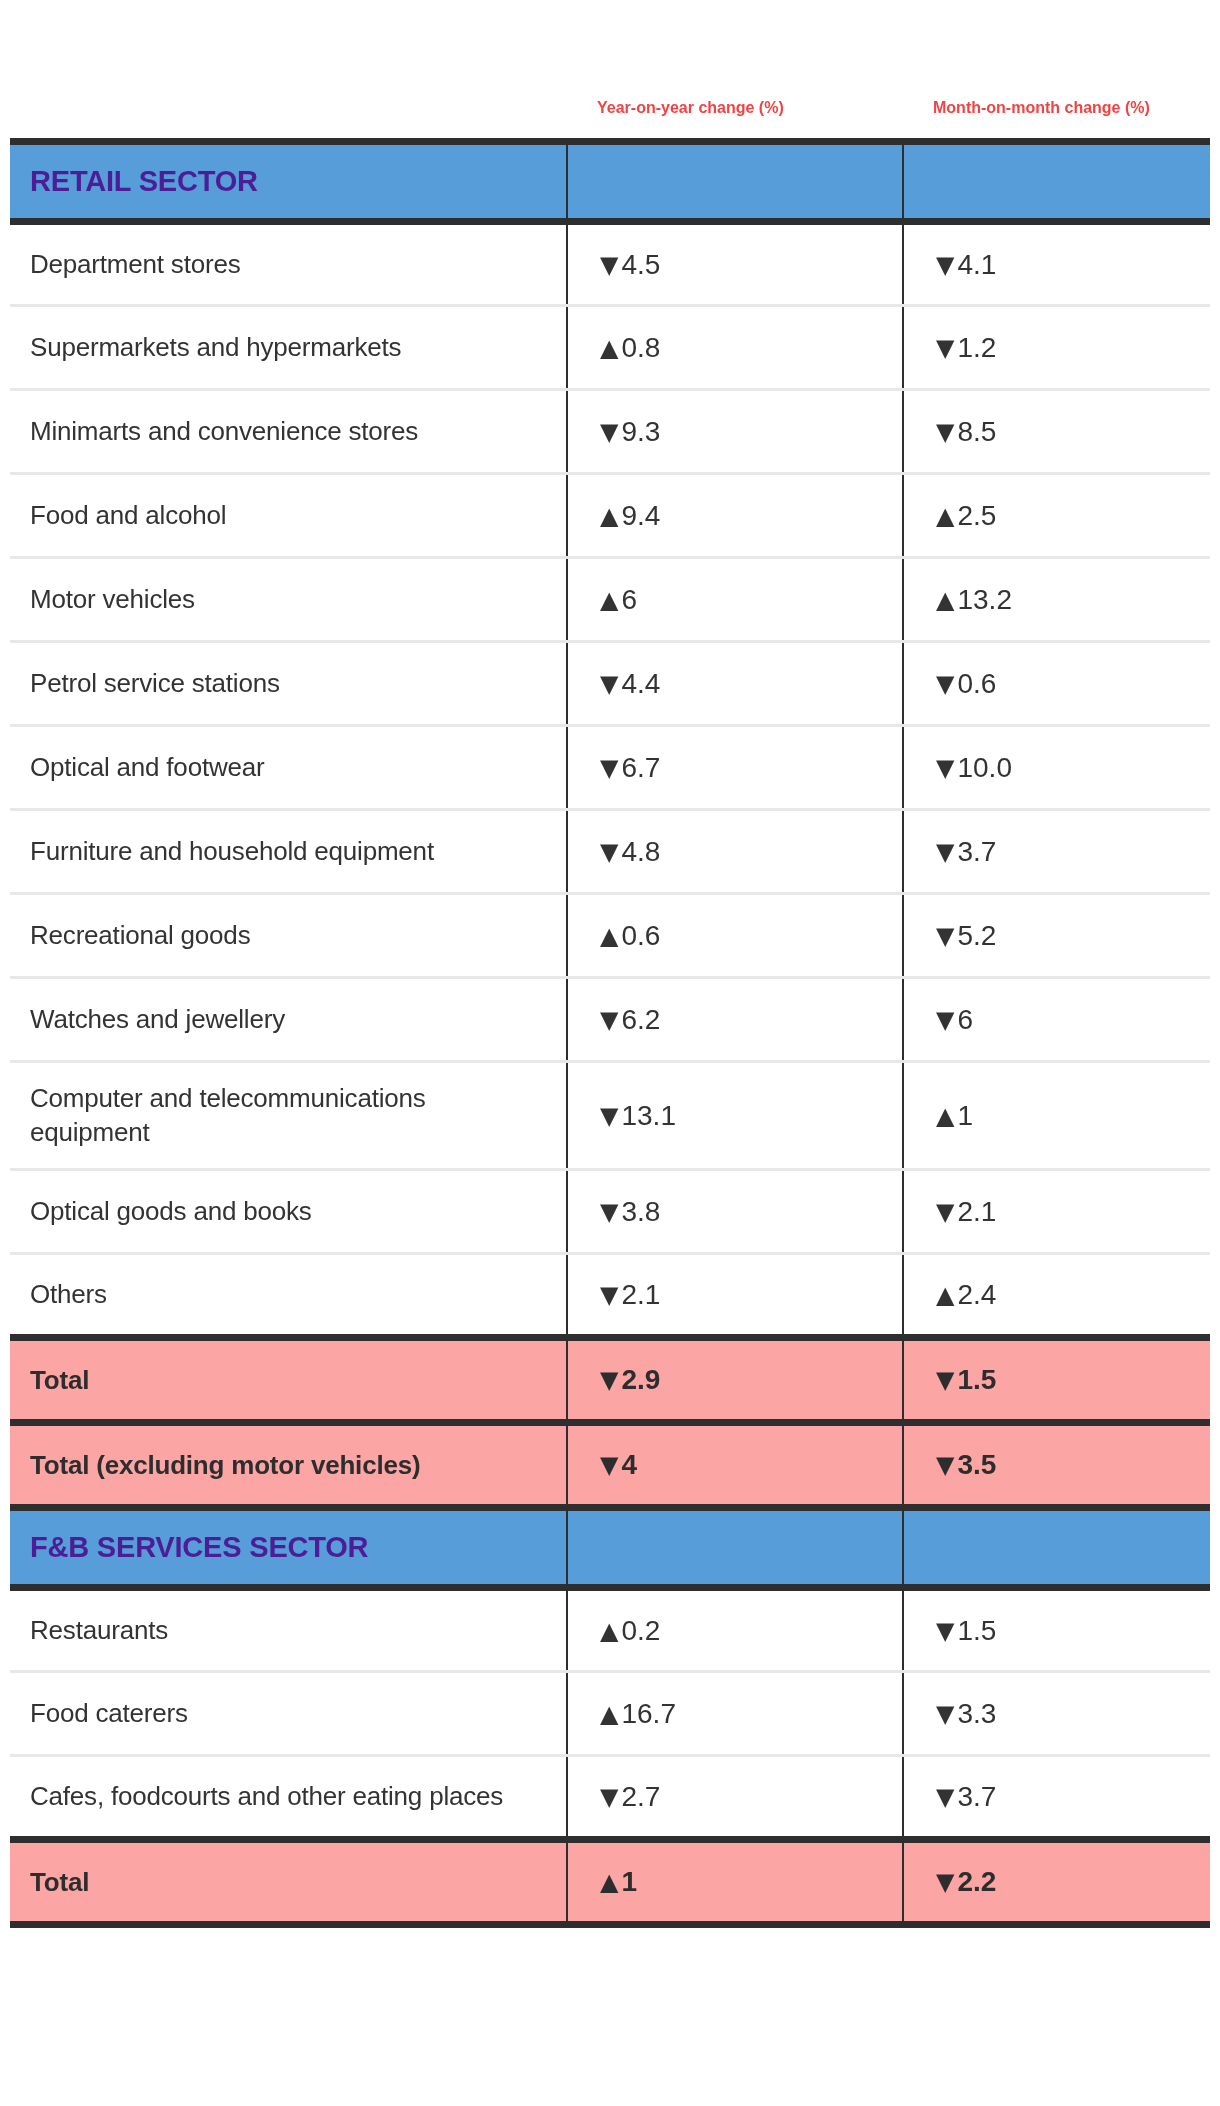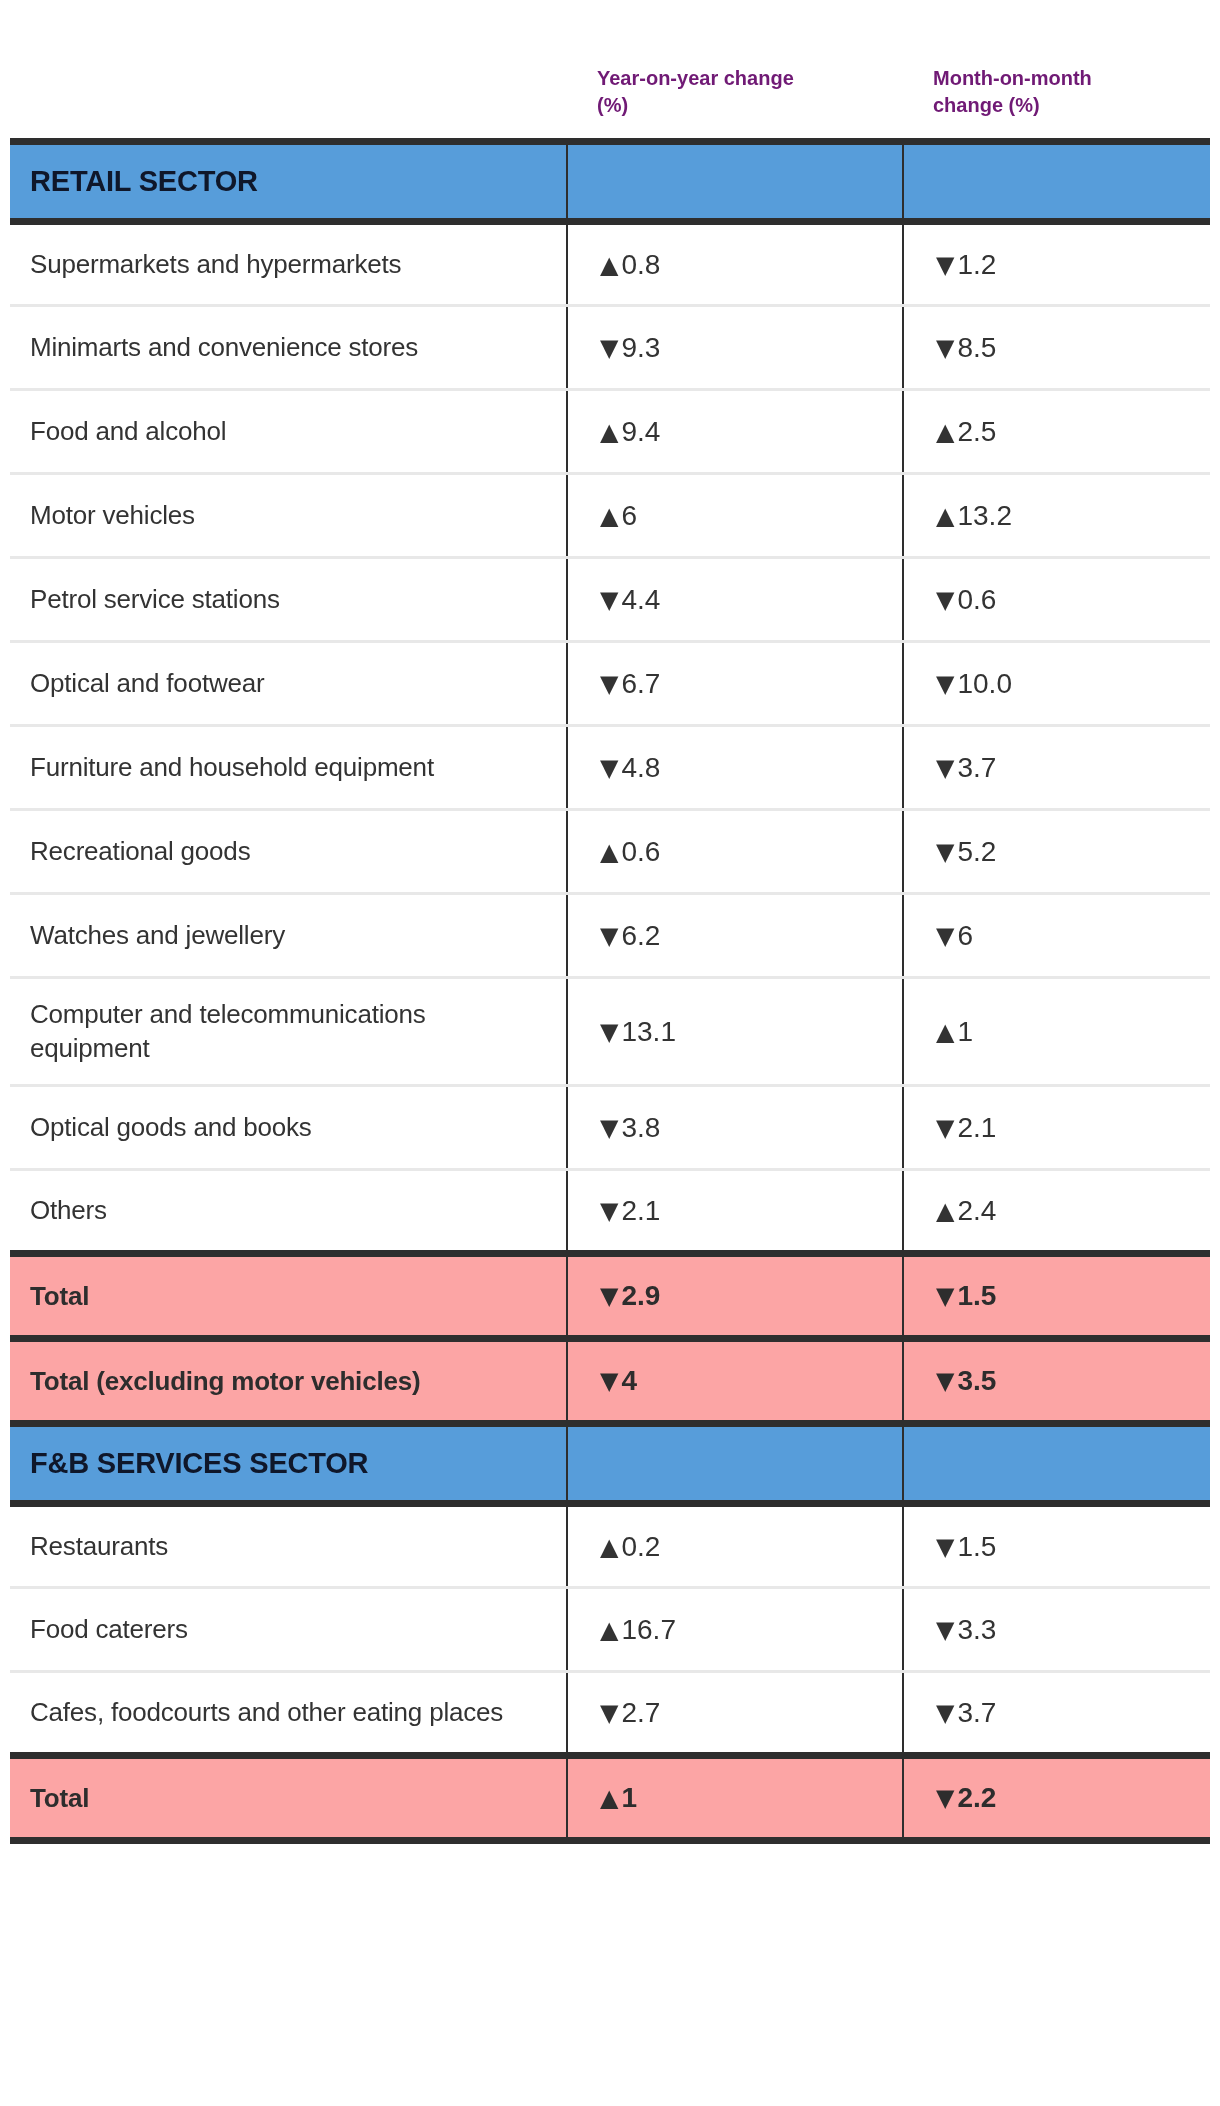--- a/index.html
+++ b/index.html
@@ -14,43 +14,43 @@
   
   .col-headers {
     display: grid;
     grid-template-columns: 557px 336px 307px;
     height: 138px;
     align-items: end;
   }
   .col-headers .h {
     padding: 0 0 20px 30px;
     font-weight: bold;
-    font-size: 20px;
+    font-size: 16px;
     line-height: 1.32;
-    color: #701a75;
+    color: #ef4444;
   }
   .col-headers .h span { display: inline-block; max-width: 230px; }
 
   table {
     width: 1200px;
     border-collapse: collapse;
     table-layout: fixed;
   }
   td { vertical-align: middle; }
   td.c2, td.c3 { border-left: 2px solid #2e2e2e; }
 
   
   .section-row td {
     background: #579dda;
     border-top: 7px solid #2e2e2e;
     border-bottom: 7px solid #2e2e2e;
     height: 80px;
   }
   .section-row td.title-cell {
-    color: #0f172a;
+    color: #4c1d95;
     font-weight: bold;
     font-size: 29px;
     letter-spacing: -0.2px;
     padding-left: 20px;
   }
 
   
   .data-row td {
     height: 84px;
     border-top: 3px solid #e8e8e8;
@@ -106,20 +106,25 @@
         <col style="width:307px">
     </colgroup>
     <tbody>
 
     <tr class="section-row">
       <td class="title-cell">RETAIL SECTOR</td>
       <td class="c2"></td>
       <td class="c3"></td>
     </tr>
 
+    <tr class="data-row">
+      <td class="label-cell">Department stores</td>
+      <td class="val-cell c2"><span class="tri">▼</span><span>4.5</span></td>
+      <td class="val-cell c3"><span class="tri">▼</span><span>4.1</span></td>
+    </tr>
 
     <tr class="data-row">
       <td class="label-cell">Supermarkets and hypermarkets</td>
       <td class="val-cell c2"><span class="tri">▲</span><span>0.8</span></td>
       <td class="val-cell c3"><span class="tri">▼</span><span>1.2</span></td>
     </tr>
 
     <tr class="data-row">
       <td class="label-cell">Minimarts and convenience stores</td>
       <td class="val-cell c2"><span class="tri">▼</span><span>9.3</span></td>

